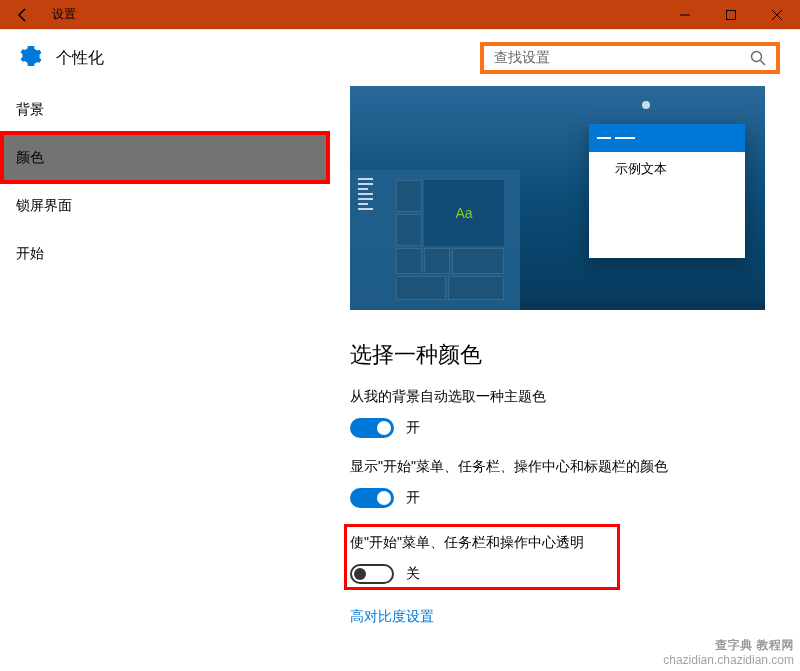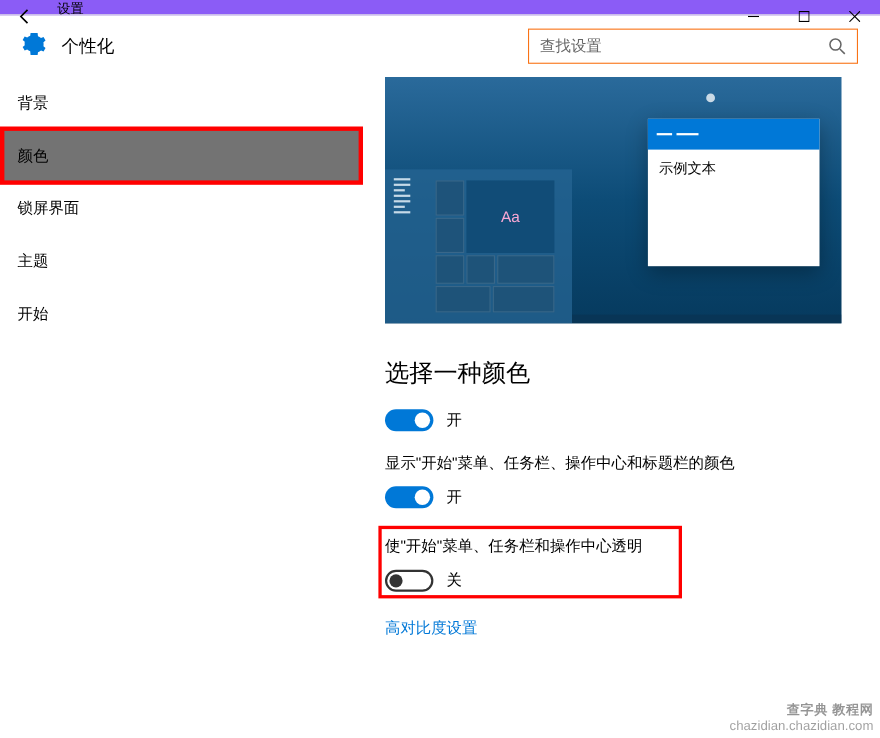--- a/index.html
+++ b/index.html
@@ -1,55 +1,55 @@
 <!DOCTYPE html>
 <html><head>
 <meta charset="utf-8">
 <style>
 * { margin: 0; padding: 0; box-sizing: border-box; font-family: "Microsoft YaHei", "Segoe UI", sans-serif; }
 body { width: 800px; height: 671px; background: #fff; position: relative; overflow: hidden; }
 
-.titlebar { height: 14px; display: flex; align-items: flex-start; background: #8b5cf6; border-bottom: 1px solid #e5e5e5; }
+.titlebar { height: 30px; display: flex; align-items: center; background: #c2410c; border-bottom: 1px solid #e5e5e5; }
 .titlebar .back { width: 46px; height: 30px; display: flex; align-items: center; justify-content: center; font-size: 16px; cursor: default; }
 .titlebar .title { padding-left: 6px; font-size: 12px; color: #000; }
 .titlebar .win-controls { margin-left: auto; display: flex; }
 .titlebar .win-controls div { width: 46px; height: 30px; display: flex; align-items: center; justify-content: center; font-size: 12px; }
 
 .header { display: flex; align-items: center; height: 56px; padding: 0 20px 0 20px; }
 .header .gear { color: #0078d7; margin-right: 14px; }
 .header .htitle { font-size: 16px; font-weight: 400; color: #000; }
 .header .spacer { flex: 1; }
-.searchbox { display: flex; align-items: center; border: 1px solid #f97316; width: 300px; height: 32px; padding: 12px 10px; color: #666; font-size: 14px; }
+.searchbox { display: flex; align-items: center; border: 4px solid #f97316; width: 300px; height: 32px; padding: 12px 10px; color: #666; font-size: 14px; }
 .searchbox .ph { flex: 1; }
 
 .body { display: flex; height: calc(671px - 30px - 56px); }
 
 .sidebar { width: 330px; position: relative; }
 .side-item { height: 48px; display: flex; align-items: center; padding-left: 16px; font-size: 14px; color: #000; }
 .side-item.selected { background: #737373; }
 .red-box-1 { position: absolute; top: 45px; left: 0; width: 330px; height: 53px; border: 4px solid #ff0000; pointer-events: none; }
 
 .content { flex: 1; position: relative; overflow-y: auto; padding: 0 30px 20px 20px; }
 .content::-webkit-scrollbar { width: 16px; }
 .content::-webkit-scrollbar-track { background: #f0f0f0; }
 .content::-webkit-scrollbar-thumb { background: #c1c1c1; }
 
 .preview { width: 415px; height: 224px; background: linear-gradient(#2a6a9b, #0d4c77 50%, #063a5e); position: relative; overflow: hidden; }
 .preview .moon { position: absolute; top: 15px; right: 115px; width: 8px; height: 8px; background:#e7eef5; border-radius:50%; opacity:0.85; }
 .preview .tiles { position: absolute; left: 0; bottom: 0; width: 170px; height: 140px; background: rgba(37,100,146,0.78); padding: 8px 8px 4px 8px; }
 .preview .tiles .bar { height: 2px; background: #c6dae8; width: 15px; margin-bottom: 3px; }
 .preview .tiles .bar.short { width: 10px; }
 .preview .tile-grid { position: absolute; left: 46px; top: 10px; right: 8px; bottom: 8px; }
-.preview .big-tile { position: absolute; left: 28px; top: 0; width: 80px; height: 66px; background: #114c77; display: flex; align-items: center; justify-content: center; color: #f9a8d4; font-size: 14px; }
+.preview .big-tile { position: absolute; left: 28px; top: 0; width: 80px; height: 66px; background: #114c77; display: flex; align-items: center; justify-content: center; color: #84cc16; font-size: 14px; }
 .preview .small-tile { position: absolute; background: rgba(30,82,120,0.9); border:0.5px solid rgba(255,255,255,0.12); }
 .preview .window { position: absolute; top: 38px; right: 20px; width: 156px; height: 134px; background: #fff; box-shadow: 0 6px 18px rgba(0,0,0,0.3); }
 .preview .window .win-head { height: 28px; background: #0078d7; display: flex; align-items: center; padding-left: 8px; }
 .preview .window .win-head span { display: inline-block; width: 14px; height: 2px; background: #fff; margin-right: 4px; }
 .preview .window .win-head span:nth-child(2){ width:20px; }
-.preview .window .win-body { padding: 8px 10px; font-size: 13px; color: #000; }
+.preview .window .win-body { padding: 8px 26px; font-size: 13px; color: #000; }
 .preview .taskbar { position:absolute; left:170px; right:0; bottom:0; height:8px; background: rgba(10,50,80,0.6); }
 
 .section-title { font-size: 22px; margin-top: 30px; margin-bottom: 18px; color: #000; font-weight: 400; }
 .setting-label { font-size: 14px; color: #000; margin-bottom: 12px; }
 .toggle-row { display: flex; align-items: center; margin-bottom: 20px; }
 .toggle { width: 44px; height: 20px; border-radius: 10px; position: relative; margin-right: 12px; }
 .toggle.on { background: #0078d7; }
 .toggle.on .knob { position: absolute; right: 3px; top: 3px; width: 14px; height: 14px; border-radius: 50%; background: #fff; }
 .toggle.off { background: #fff; border: 2px solid #333; }
 .toggle.off .knob { position: absolute; left: 2px; top: 2px; width: 12px; height: 12px; border-radius: 50%; background: #333; }
@@ -115,23 +115,20 @@
     <div class="side-item">
         <span>背景</span>
       </div>
     <div class="side-item selected">
         <span>颜色</span>
       </div>
     <div class="side-item">
         <span>锁屏界面</span>
       </div>
     <div class="side-item">
-        <span>主题</span>
-      </div>
-    <div class="side-item">
         <span>开始</span>
       </div>
     <div class="red-box-1"></div>
   </div>
 
   <div class="content">
     <div class="preview">
       <div class="moon"></div>
       <div class="tiles">
         <div class="bar"></div>
@@ -157,20 +154,21 @@
         <div class="win-head">
             <span></span>
             <span></span>
           </div>
         <div class="win-body">示例文本</div>
       </div>
     </div>
 
     <div class="section-title">选择一种颜色</div>
 
+    <div class="setting-label">从我的背景自动选取一种主题色</div>
     <div class="toggle-row">
       <div class="toggle on">
           <div class="knob"></div>
         </div>
       <div class="toggle-text">开</div>
     </div>
 
     <div class="setting-label">显示"开始"菜单、任务栏、操作中心和标题栏的颜色</div>
     <div class="toggle-row">
       <div class="toggle on">

